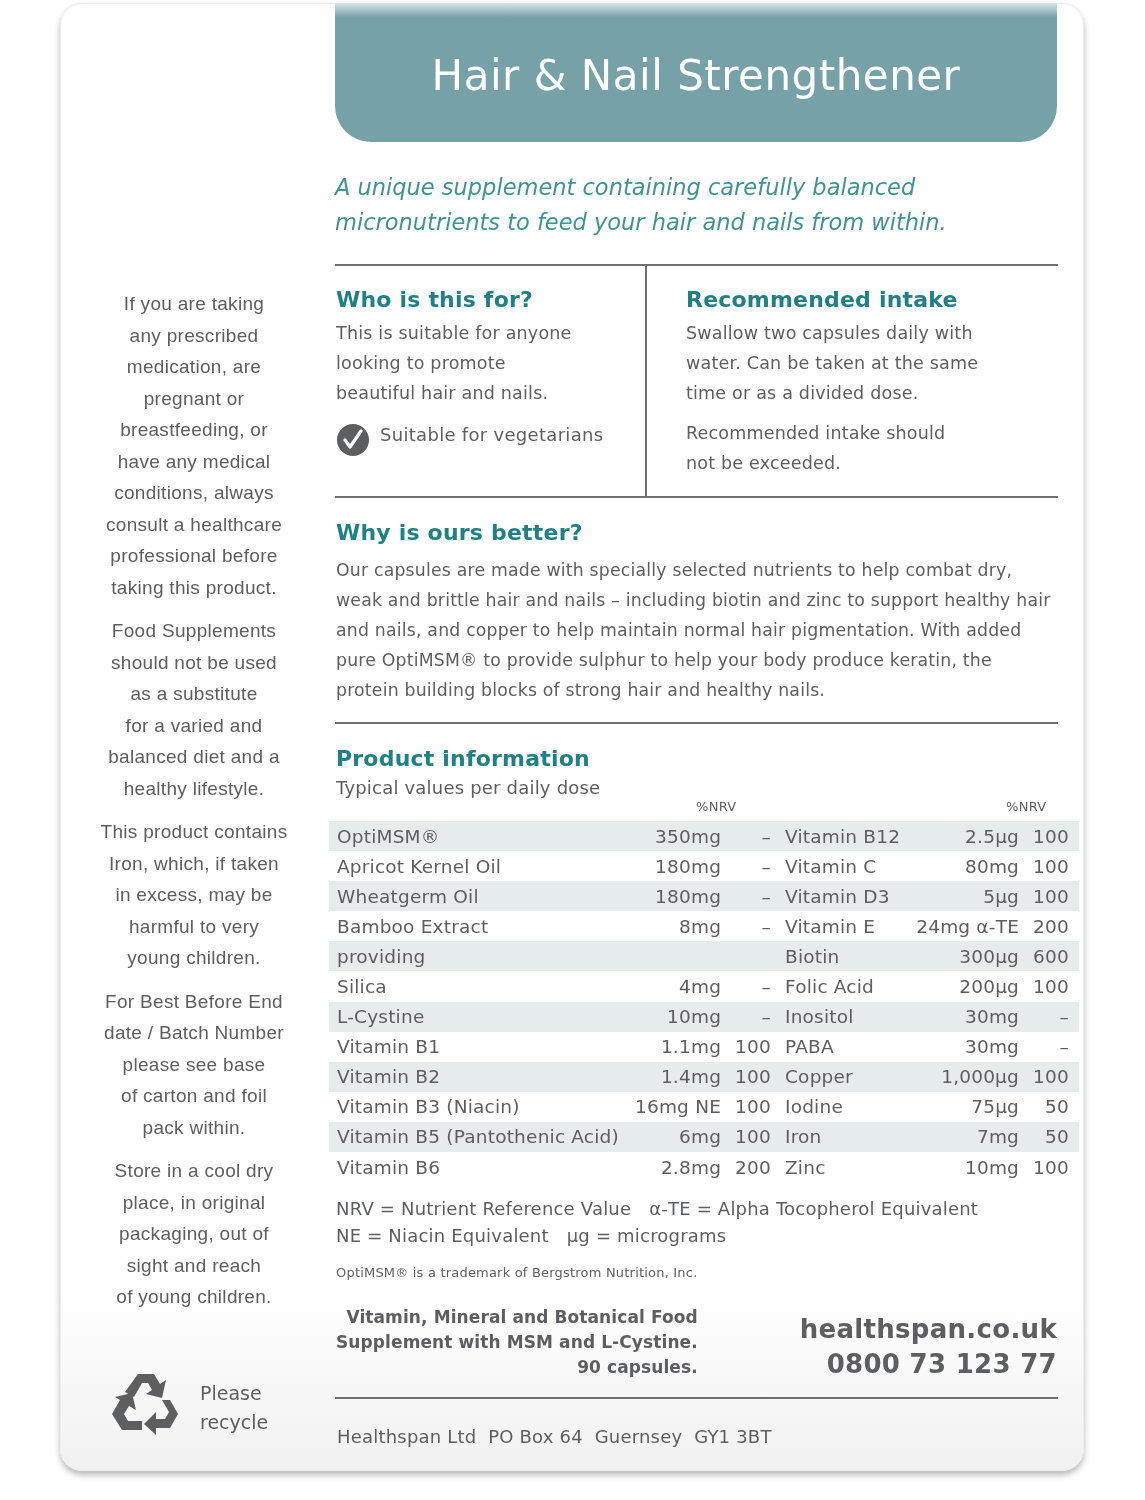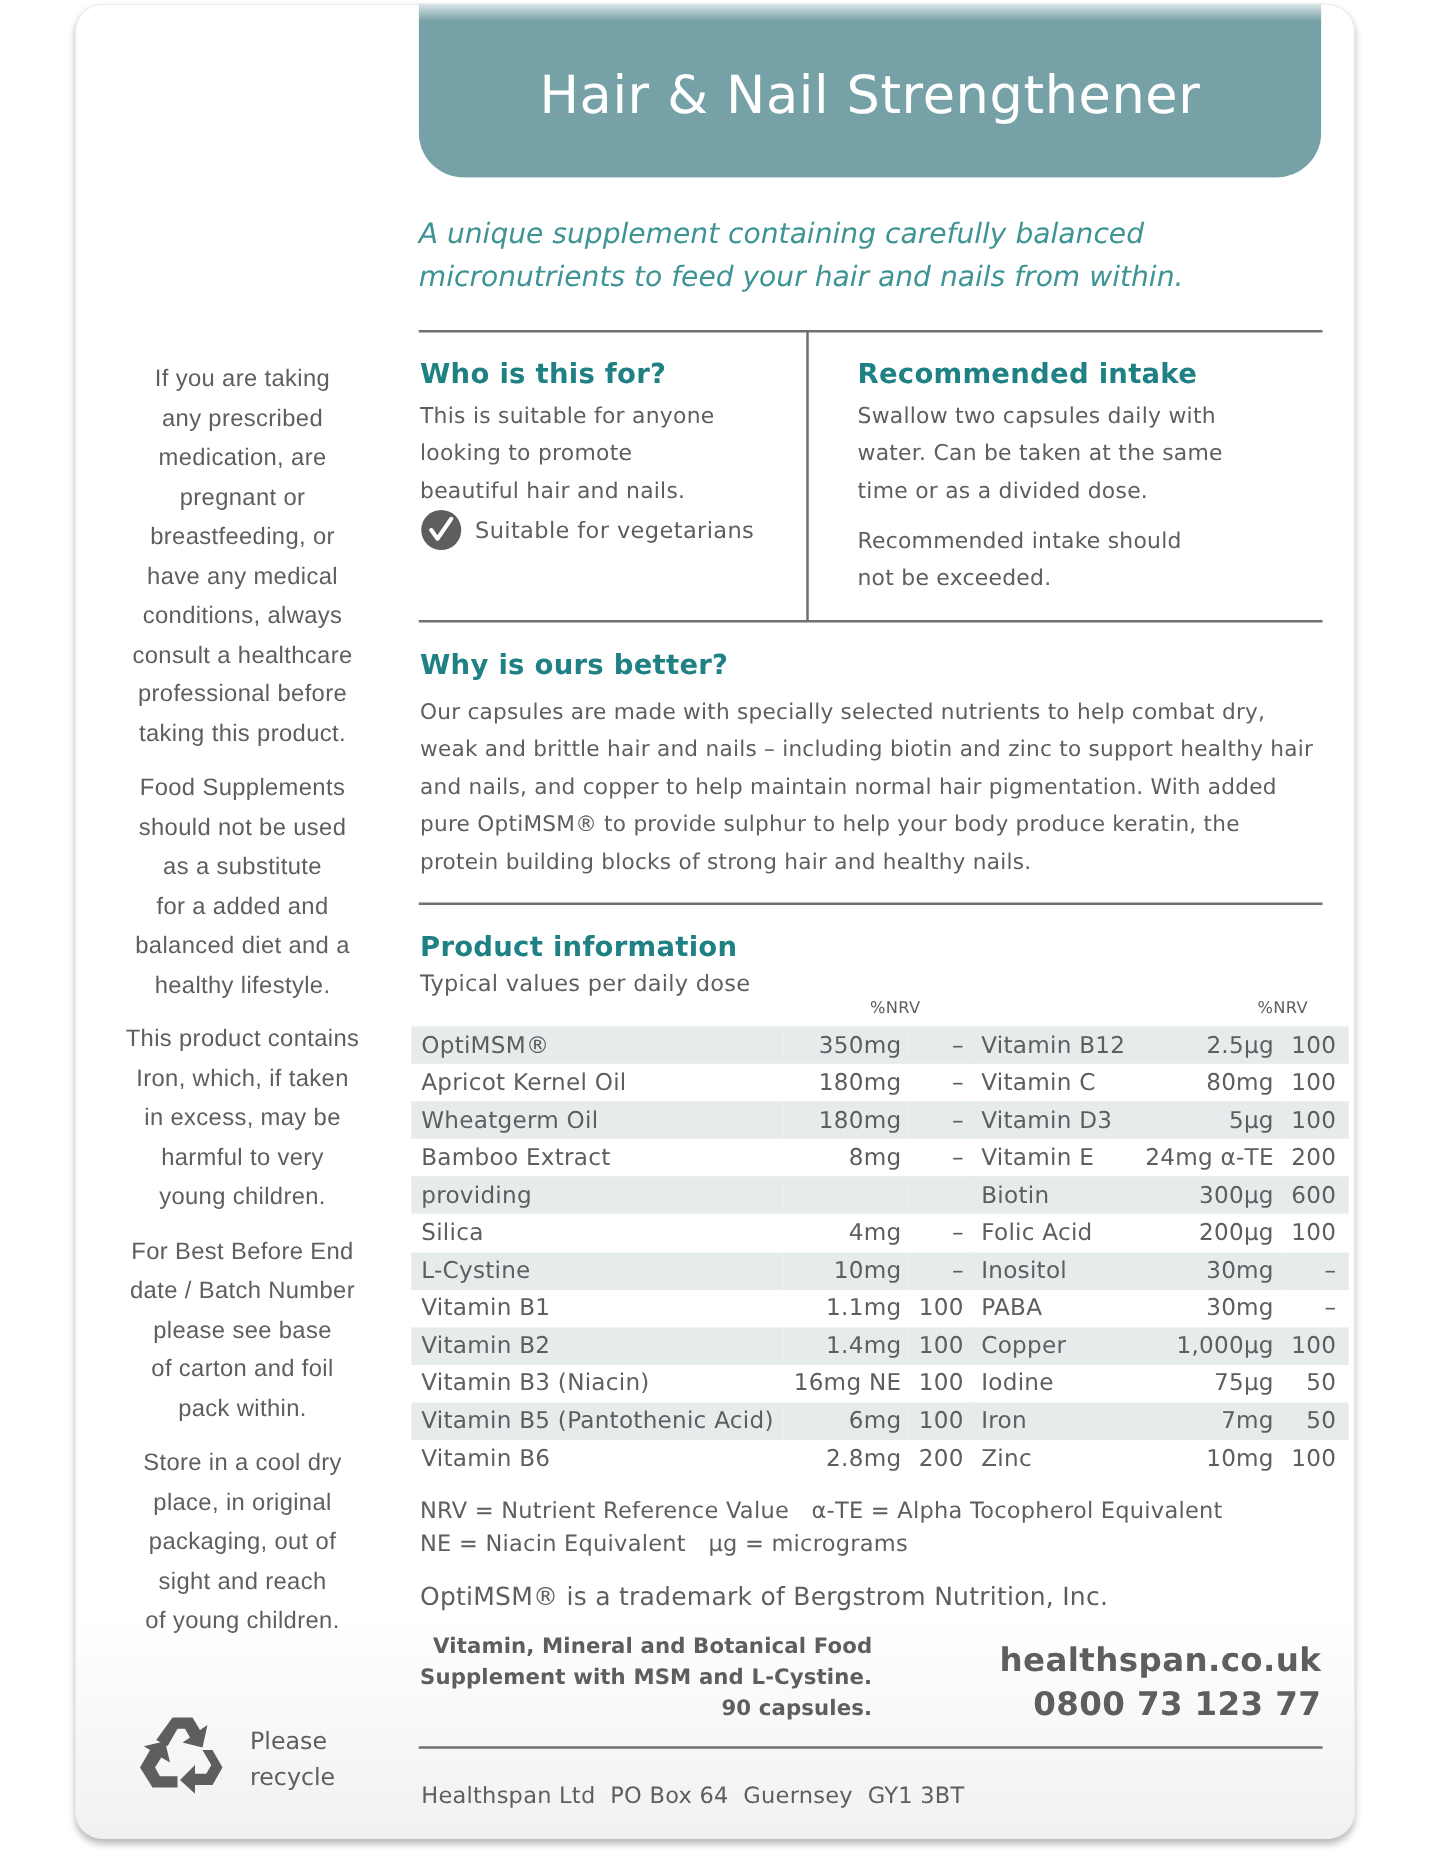--- a/index.html
+++ b/index.html
@@ -41,42 +41,42 @@
       position: absolute; color: #5d5e60; font-size: 17.5px; line-height: 30px;
       font-family: "DejaVu Sans", sans-serif; letter-spacing: 0.2px;
     }
 
     .side-notes { position: absolute; left: 74px; top: 288px; width: 240px; }
     .side-notes p {
       color: #5d5e60; font-size: 19px; line-height: 31.5px; margin-bottom: 12px;
       font-family: Liberation Sans, sans-serif; letter-spacing: 0.3px; white-space: pre-line; text-align: center;
     }
 
-    .veg { position: absolute; left: 337px; top: 408px; display: flex; align-items: center; }
+    .veg { position: absolute; left: 337px; top: 424px; display: flex; align-items: flex-start; }
     .veg .check {
       width: 32px; height: 32px; border-radius: 50%; background: #5d5e60;
       display: flex; align-items: center; justify-content: center; margin-right: 11px;
     }
     .veg span.txt { font-size: 18px; color: #5d5e60; letter-spacing: 0.3px; }
 
     .nrv-head {
       position: absolute; font-size: 13px; color: #5d5e60; letter-spacing: 0.3px;
     }
     table.nut {
       position: absolute; border-collapse: collapse; font-size: 18.5px; color: #5d5e60;
       font-family: "DejaVu Sans", sans-serif; letter-spacing: 0.2px;
     }
     table.nut td { height: 30.1px; padding: 0 8px; white-space: nowrap; }
     table.nut tr:nth-child(odd) td { background: #e6ebec; }
     table.nut td.amt { text-align: right; padding-right: 6px; }
     table.nut td.nrv { text-align: right; padding-right: 10px; }
 
     .footnotes { position: absolute; left: 336px; top: 1195px; font-size: 18px; color: #5d5e60; line-height: 27px; letter-spacing: 0.2px; }
     .footnotes .gap { display: inline-block; width: 18px; }
-    .tm { position: absolute; left: 336px; top: 1265px; font-size: 20px; color: #5d5e60; letter-spacing: 0.2px; }
+    .tm { position: absolute; left: 336px; top: 1265px; font-size: 13px; color: #5d5e60; letter-spacing: 0.2px; }
     .desc {
       position: absolute; left: 336px; top: 1305px; font-size: 17px; font-weight: bold;
       color: #5d5e60; line-height: 25px; white-space: pre-line; letter-spacing: 0.1px; text-align: right;
     }
     .contact { position: absolute; right: 88px; top: 1312px; text-align: right; color: #5d5e60; font-size: 26px; line-height: 35px; font-weight: bold; letter-spacing: 0.3px; }
 
     .recycle { position: absolute; left: 108px; top: 1370px; display: flex; align-items: center; }
     .recycle .lbl { margin-left: 16px; font-size: 19px; line-height: 29px; color: #5d5e60; white-space: pre-line; }
 
     .address { position: absolute; left: 337px; top: 1426px; font-size: 18px; color: #5d5e60; letter-spacing: 0.2px; }
@@ -100,21 +100,21 @@
 pregnant or
 breastfeeding, or
 have any medical
 conditions, always
 consult a healthcare
 professional before
 taking this product.</p>
   <p>Food Supplements
 should not be used
 as a substitute
-for a added and
+for a varied and
 balanced diet and a
 healthy lifestyle.</p>
   <p>This product contains
 Iron, which, if taken
 in excess, may be
 harmful to very
 young children.</p>
   <p>For Best Before End
 date / Batch Number
 please see base

